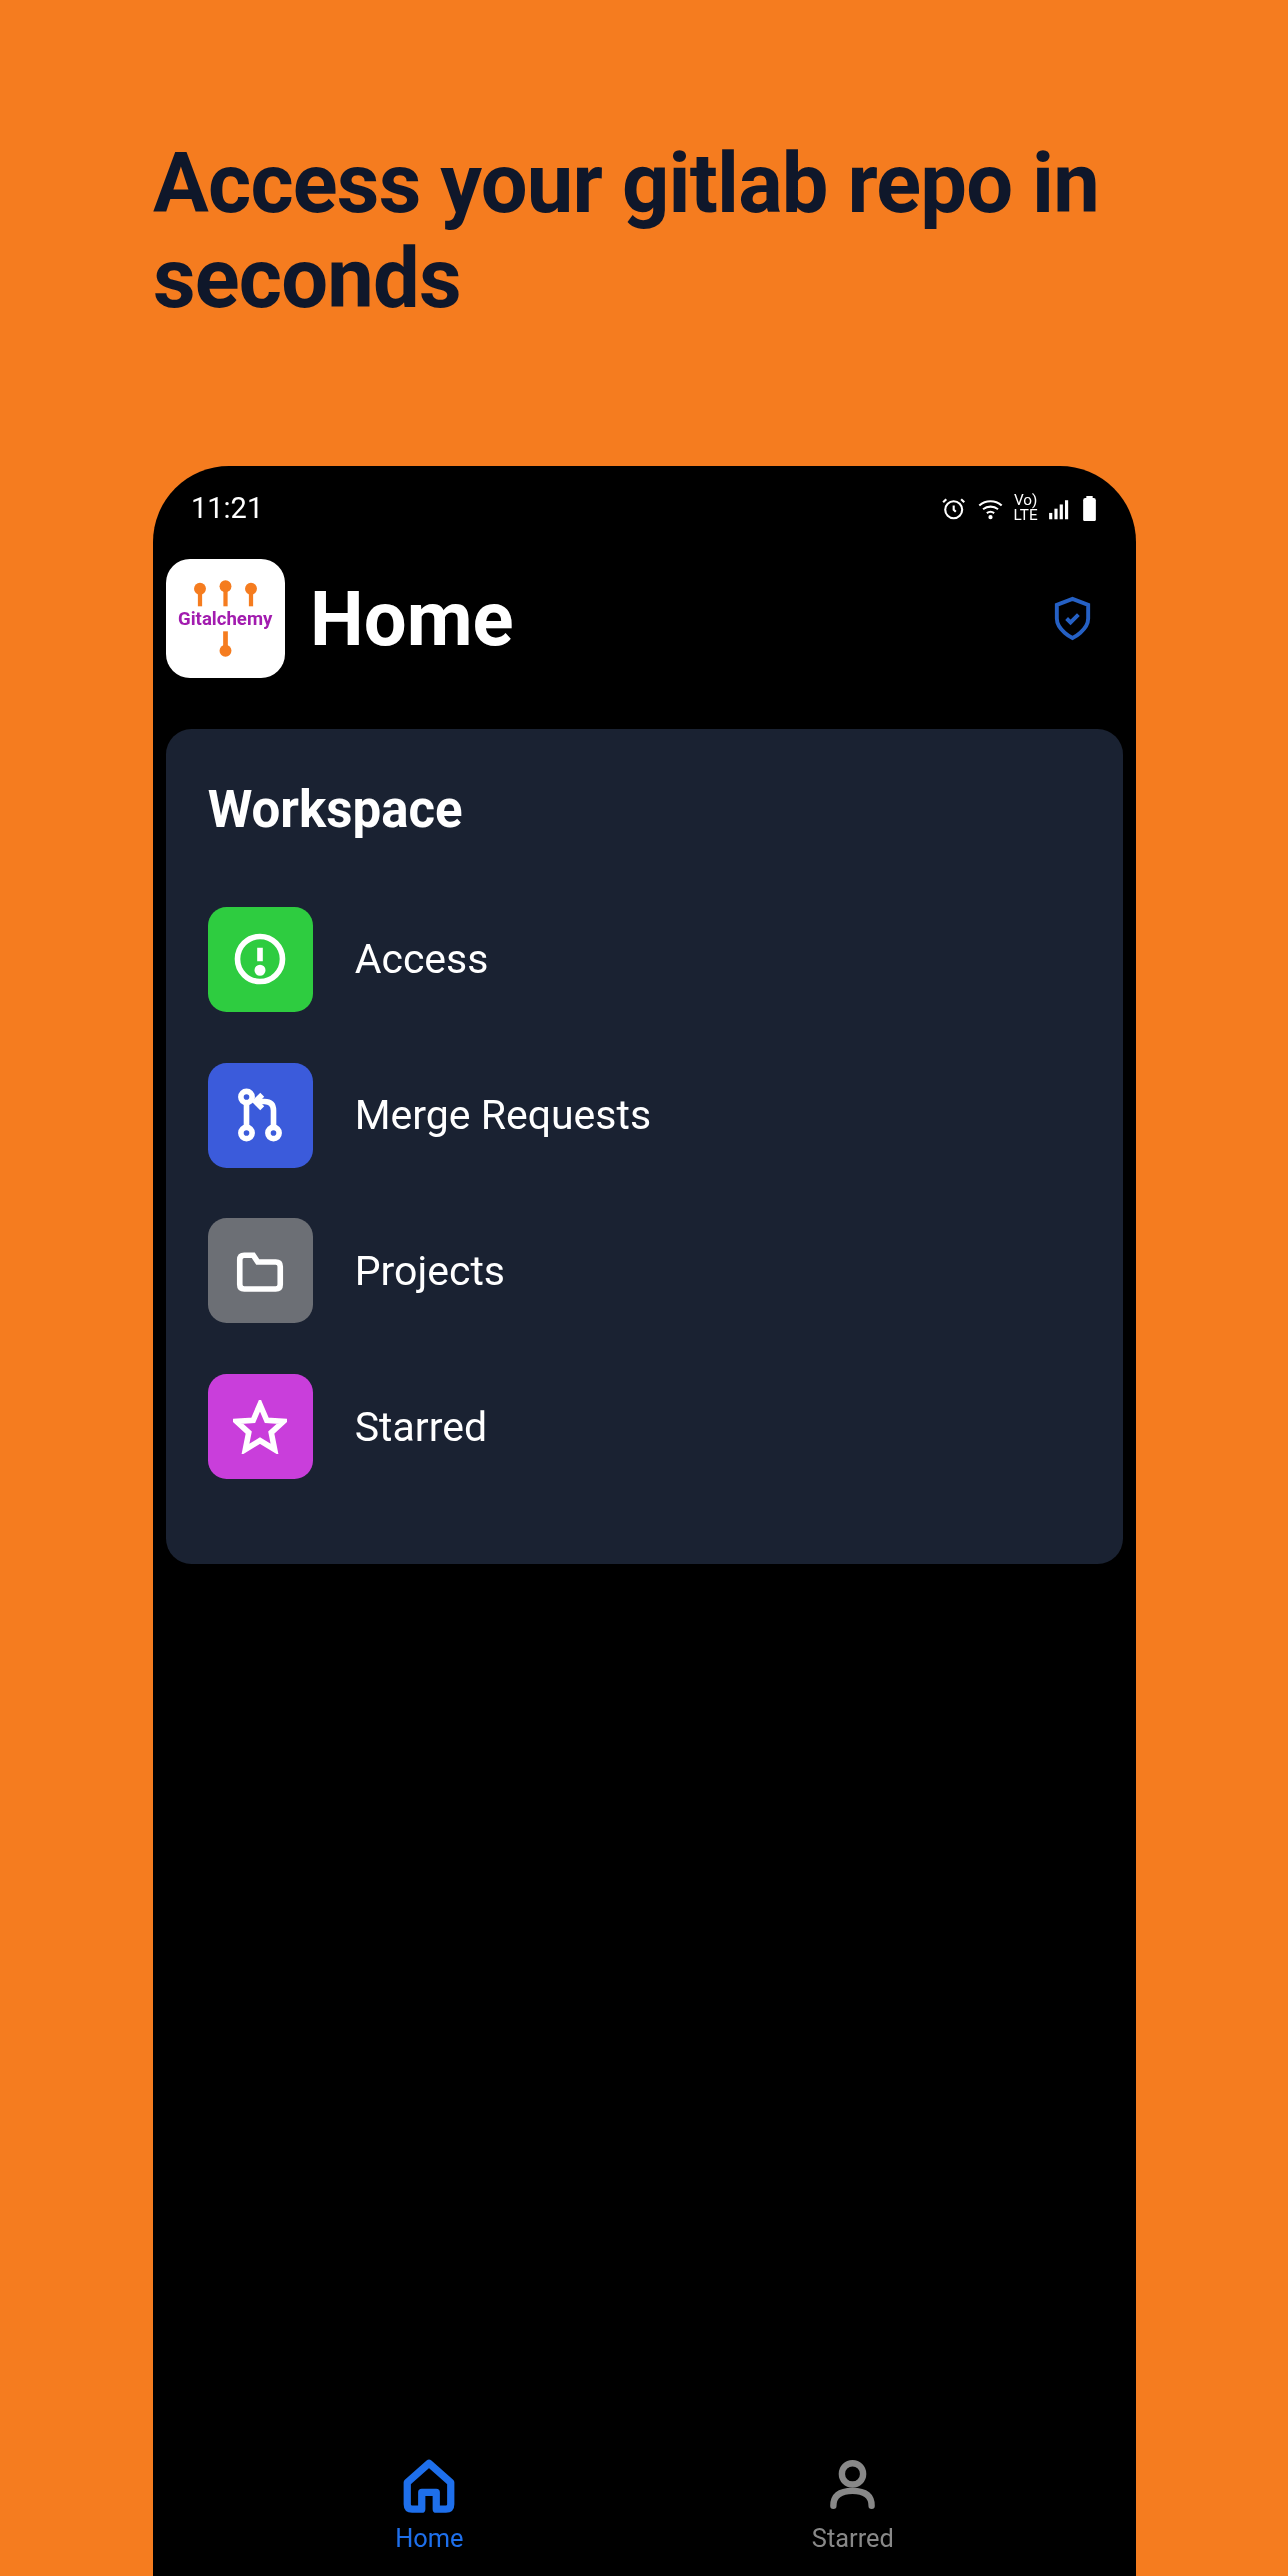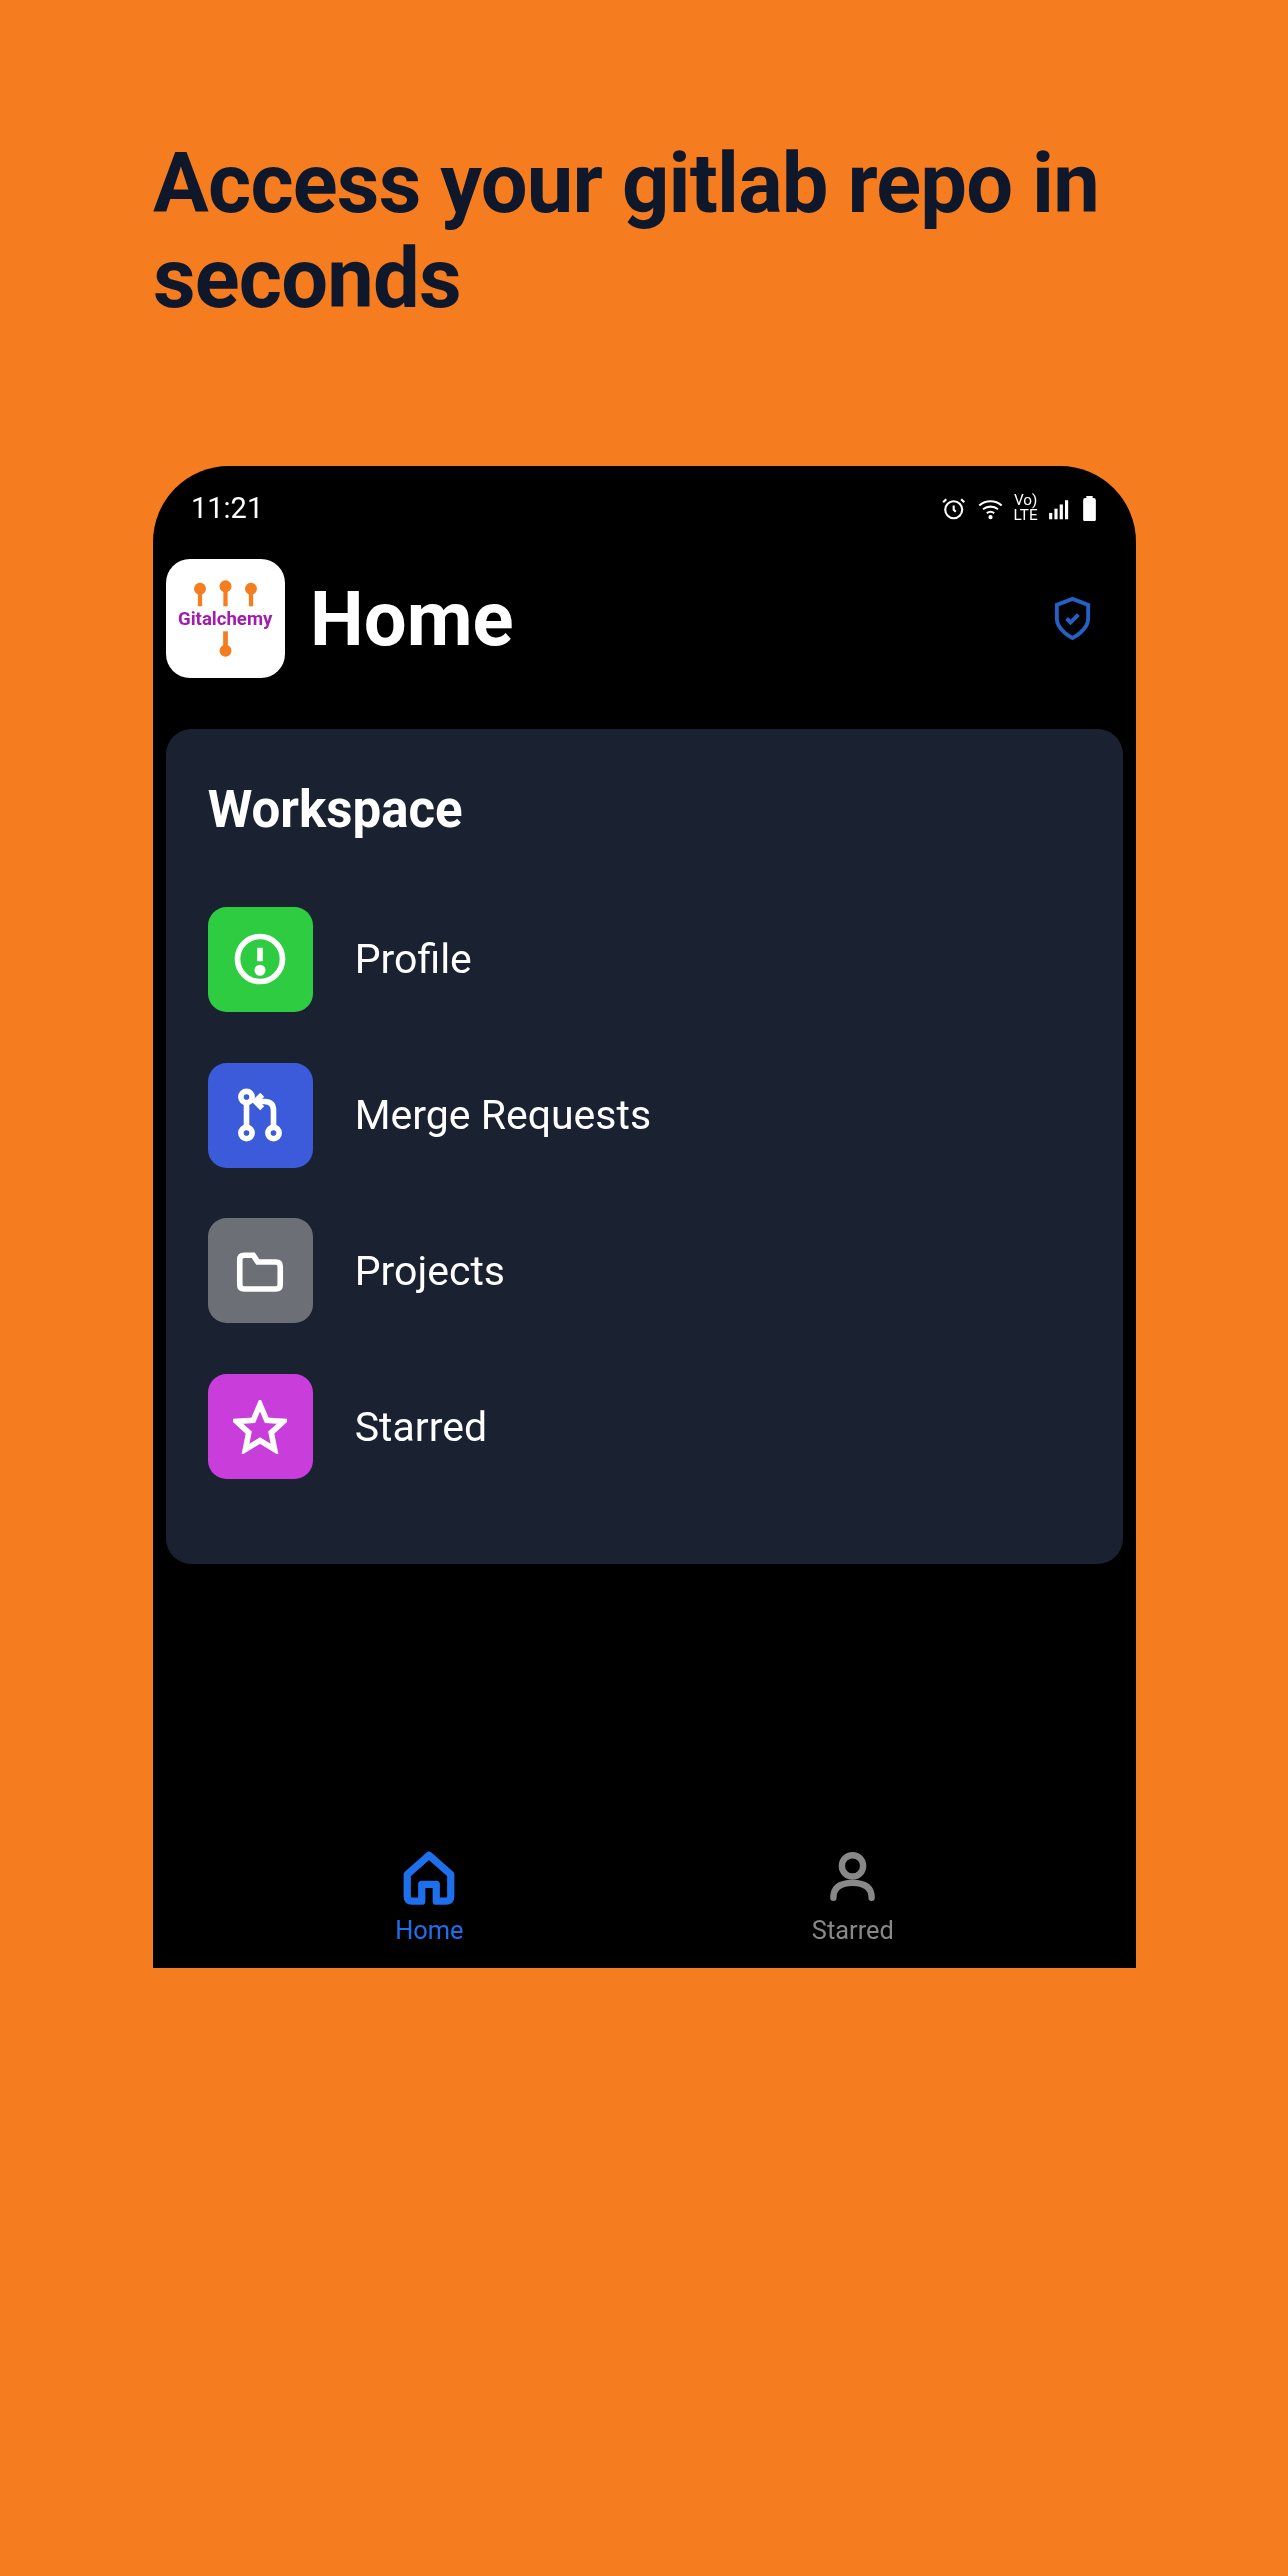--- a/index.html
+++ b/index.html
@@ -23,21 +23,21 @@
       line-height: 1.15;
       padding: 136px 153px 0 153px;
       letter-spacing: -0.8px;
     }
 
     .phone-frame {
       position: absolute;
       left: 153px;
       top: 466px;
       width: 983px;
-      height: 1502px;
+      height: 2110px;
       background: #000000;
       border-radius: 76px 76px 0 0;
       overflow: hidden;
     }
 
     .status-bar {
       display: flex;
       justify-content: space-between;
       align-items: center;
       padding: 25.4px 38px 17px 38px;
@@ -261,21 +261,21 @@
     <div class="workspace-title">Workspace</div>
 
     <div class="workspace-item">
       <div class="item-icon-box icon-green">
         <svg width="54" height="54" viewBox="0 0 24 24" fill="none" stroke="#FFFFFF" stroke-width="2.5">
           <circle cx="12" cy="12" r="10"></circle>
             <line x1="12" y1="7" x2="12" y2="13"></line>
             <circle cx="12" cy="17" r="1.2" fill="#FFFFFF"></circle>
         </svg>
       </div>
-      <div class="item-label">Profile</div>
+      <div class="item-label">Access</div>
     </div>
 
     <div class="workspace-item">
       <div class="item-icon-box icon-blue">
         <svg width="54" height="54" viewBox="0 0 24 24" fill="none" stroke="#FFFFFF" stroke-width="2.5">
           <circle cx="6" cy="4" r="2.5"></circle>
             <circle cx="6" cy="20" r="2.5"></circle>
             <circle cx="18" cy="20" r="2.5"></circle>
           <path d="M6 6.5 L6 17.5"></path>
             <path d="M18 17.5 L18 10 Q18 6 14 6 L11 6"></path>

